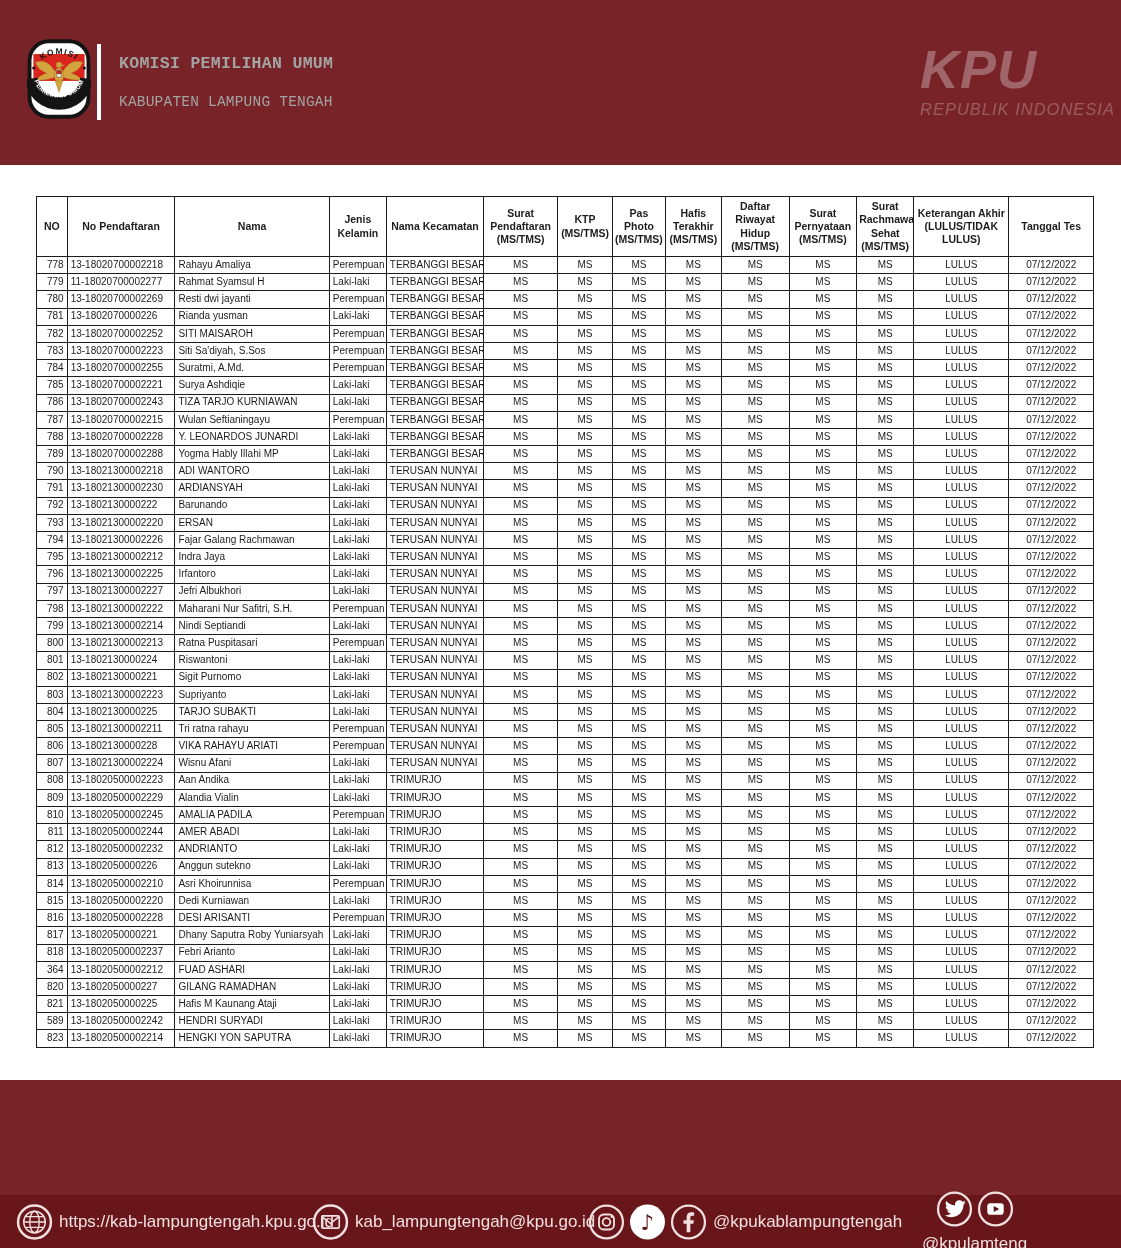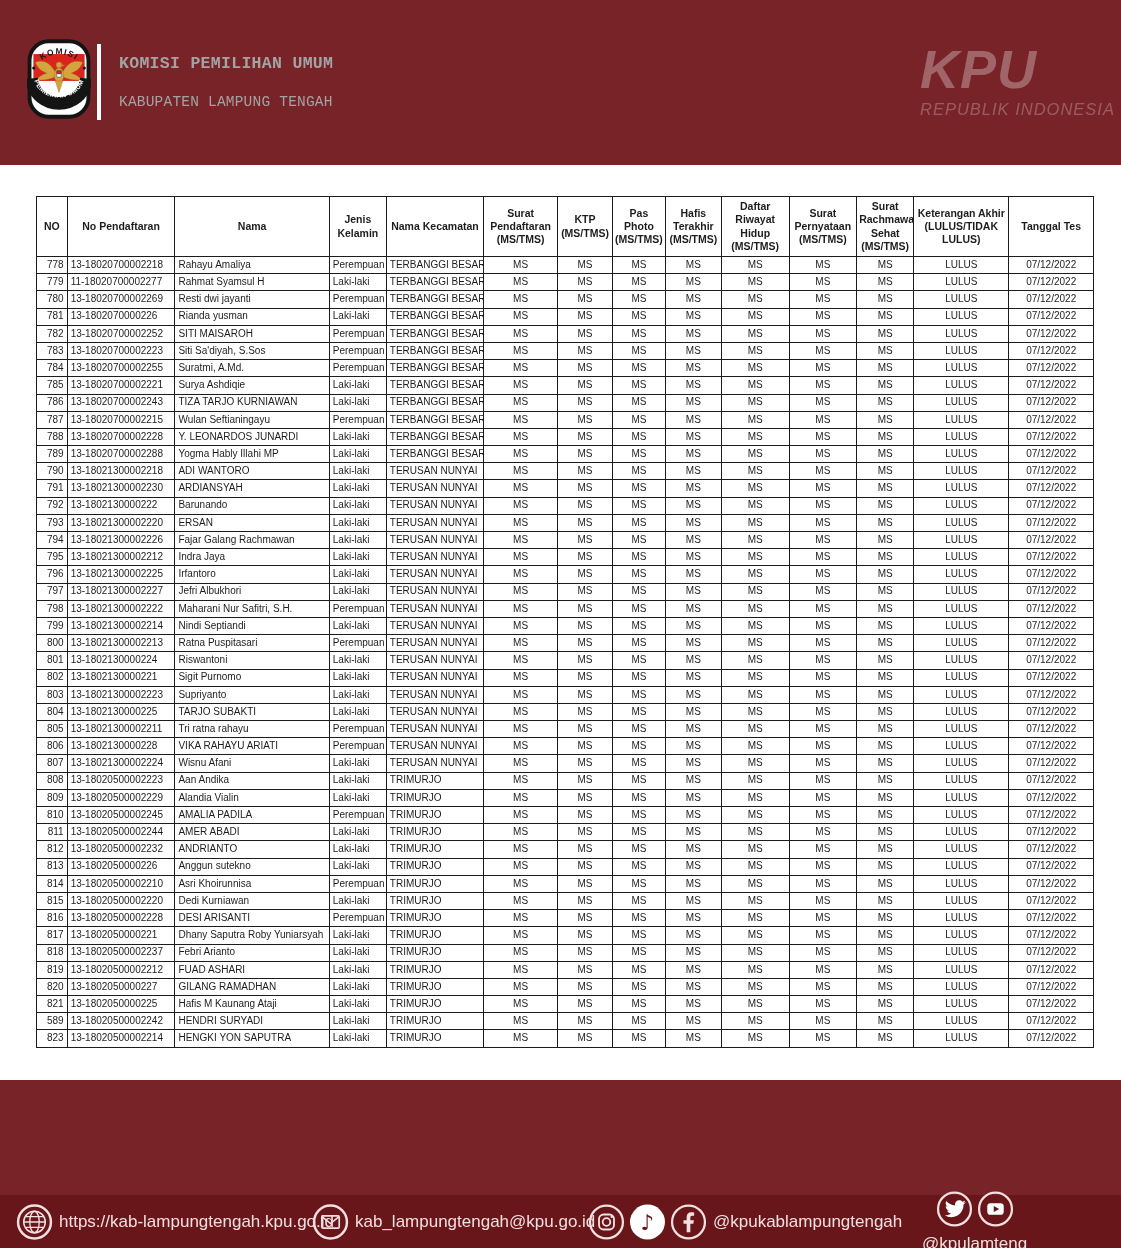--- a/index.html
+++ b/index.html
@@ -785,21 +785,21 @@
           <td class="c6">MS</td>
           <td class="c7">MS</td>
           <td class="c8">MS</td>
           <td class="c9">MS</td>
           <td class="c10">MS</td>
           <td class="c11">MS</td>
           <td class="c12">LULUS</td>
           <td class="c13">07/12/2022</td>
         </tr>
         <tr>
-          <td class="c0">819</td>
+          <td class="c0">364</td>
           <td class="c1">13-18020500002212</td>
           <td class="c2">FUAD ASHARI</td>
           <td class="c3">Laki-laki</td>
           <td class="c4">TRIMURJO</td>
           <td class="c5">MS</td>
           <td class="c6">MS</td>
           <td class="c7">MS</td>
           <td class="c8">MS</td>
           <td class="c9">MS</td>
           <td class="c10">MS</td>

